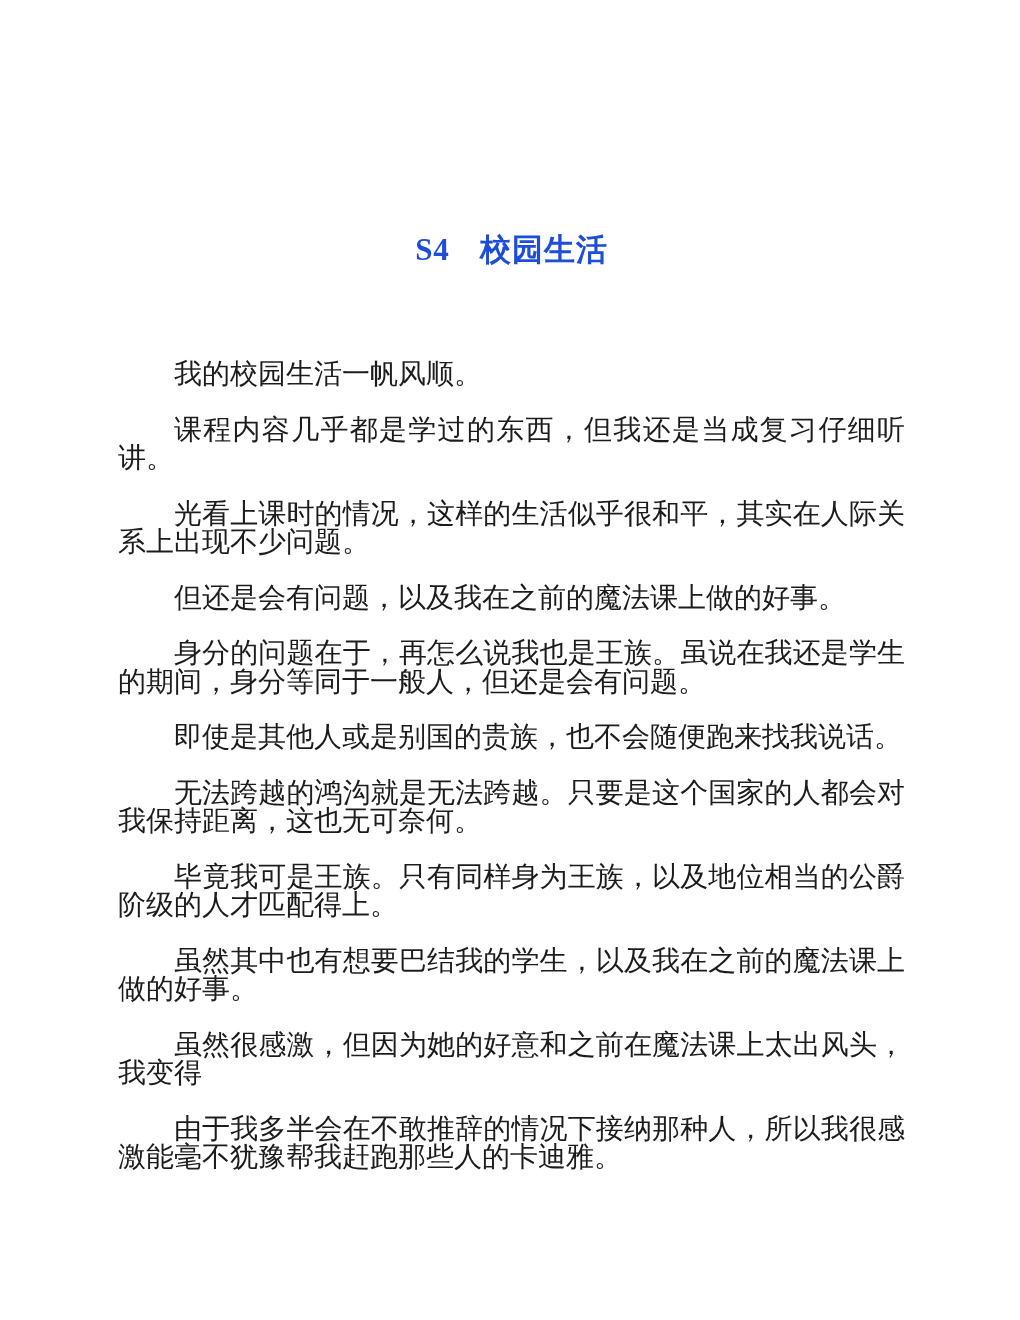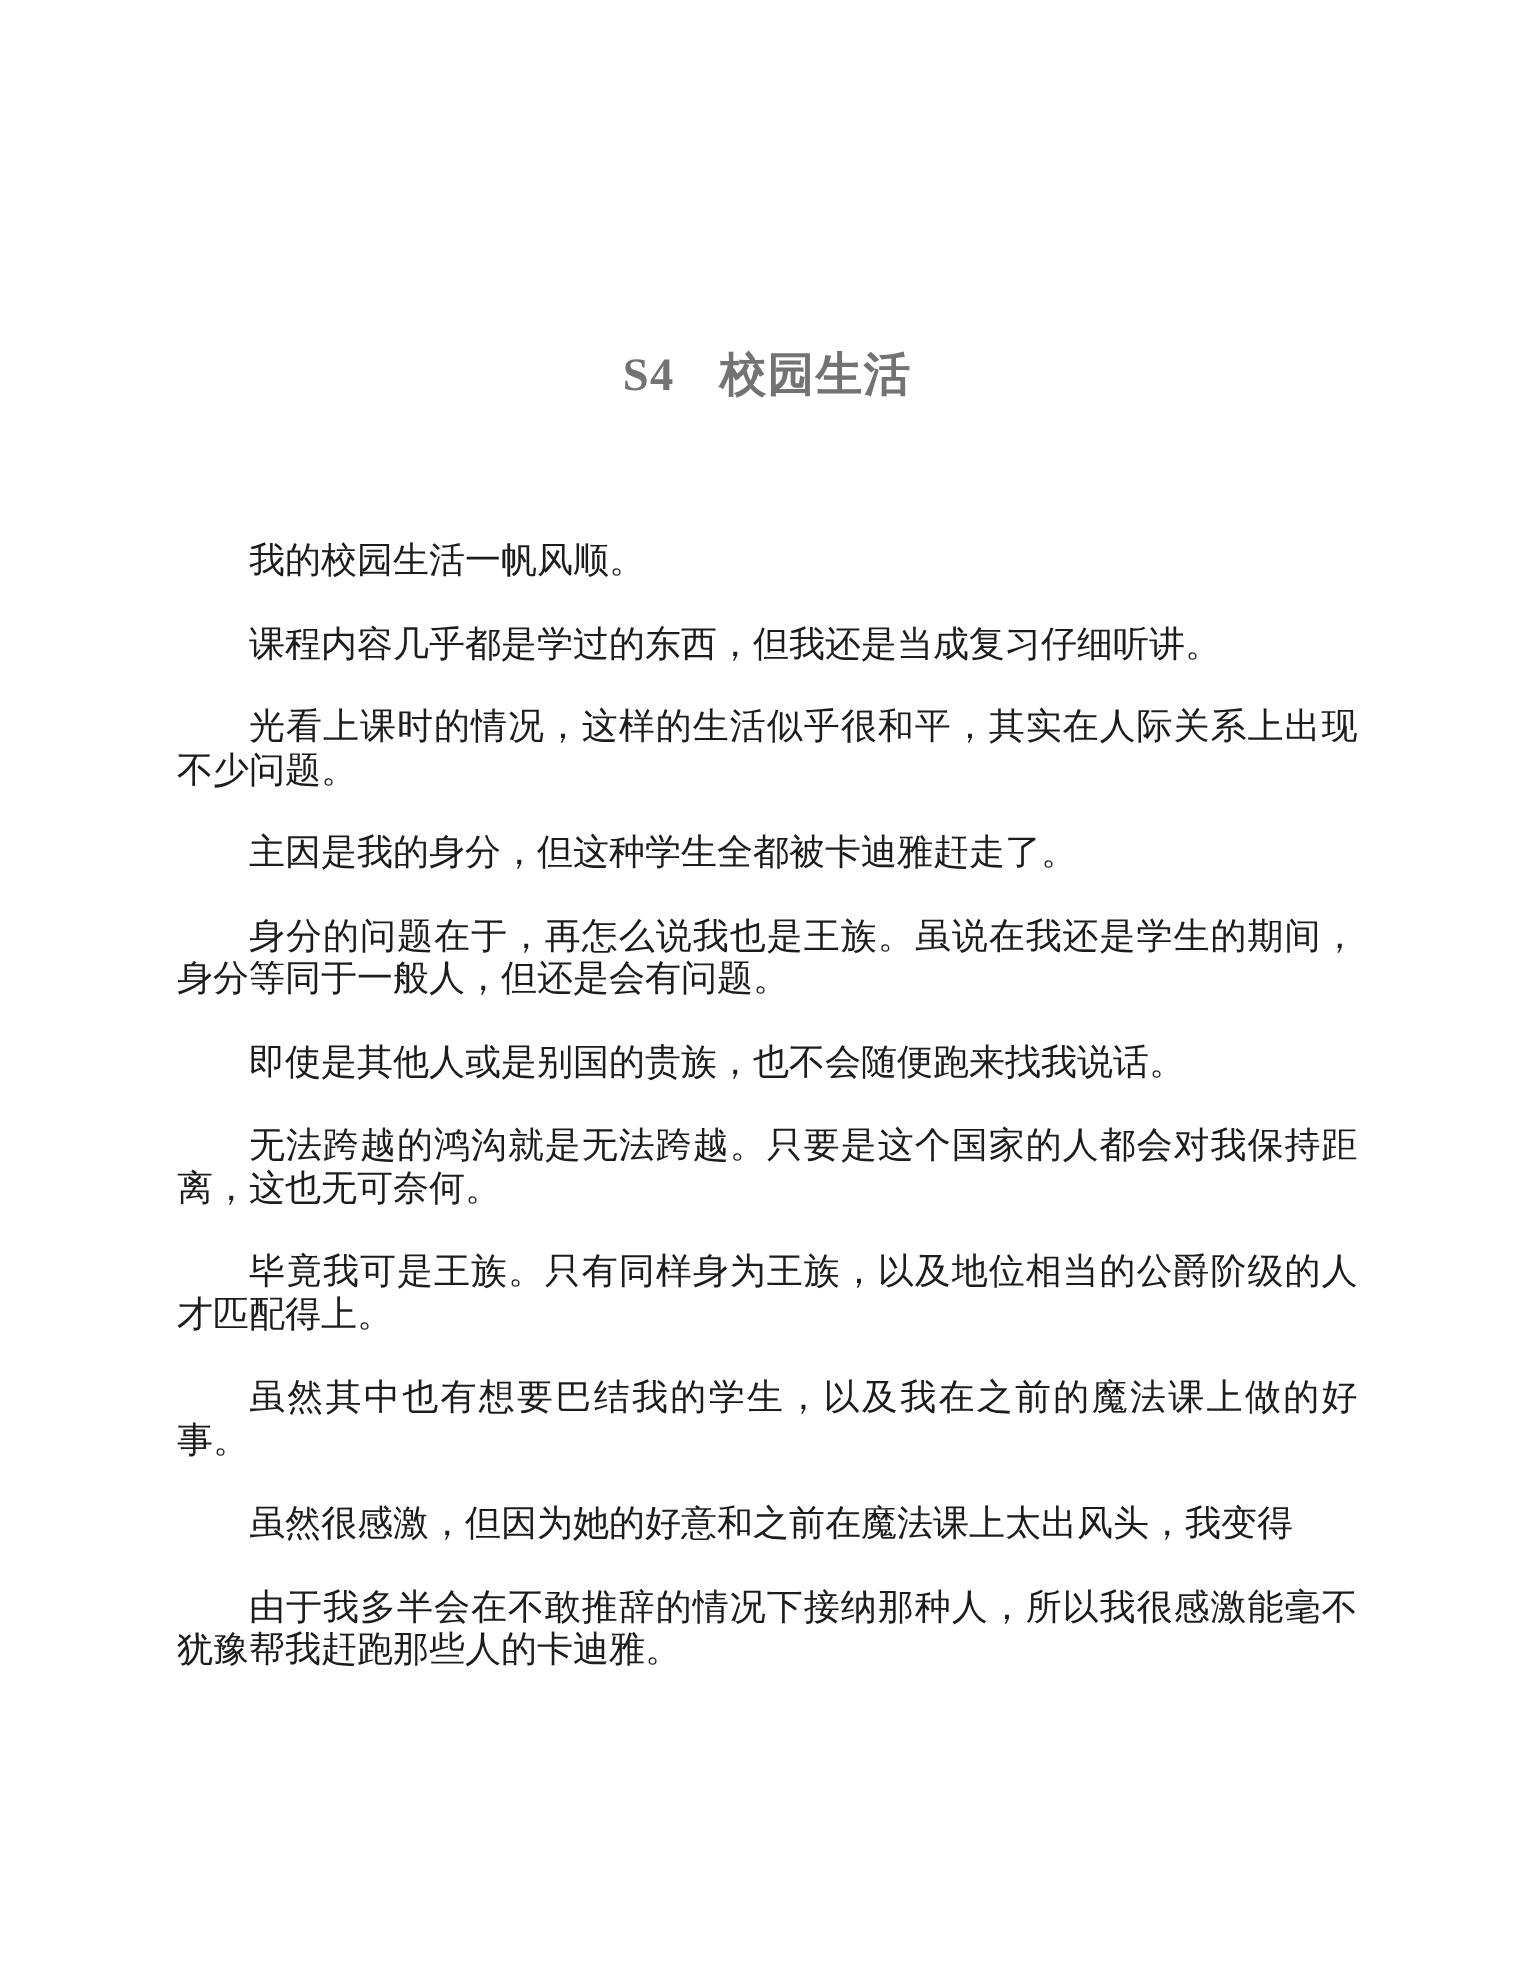--- a/index.html
+++ b/index.html
@@ -21,52 +21,52 @@
     box-sizing: border-box;
     padding: 232px 115px 0 118px;
     background: #ffffff;
   }
   .title {
     margin: 0 0 0 0;
     text-align: center;
     font-size: 31px;
     line-height: 36px;
     font-weight: bold;
-    color: #737373;
+    color: #1d4ed8;
     letter-spacing: 1px;
   }
   .title .num {
     display: inline-block;
     margin-right: 30px;
     font-family: "Liberation Serif", "DejaVu Serif", serif;
   }
   .content {
     margin-top: 92px;
   }
   .content p {
     margin: 0 0 27px 0;
-    font-size: 24px;
+    font-size: 28px;
     line-height: 28.5px;
     text-align: justify;
     text-justify: inter-ideograph;
     text-indent: 2em;
     color: #1c1c1c;
     word-break: break-all;
   }
 </style>
 </head>
 <body>
 
 <div class="page">
   <h1 class="title"><span class="num">S4</span><span>校园生活</span></h1>
   <div class="content" id="chapter-body">
       <p>我的校园生活一帆风顺。</p>
       <p>课程内容几乎都是学过的东西，但我还是当成复习仔细听讲。</p>
       <p>光看上课时的情况，这样的生活似乎很和平，其实在人际关系上出现不少问题。</p>
-      <p>主因是我的身分，但这种学生全都被卡迪雅赶走了。</p>
+      <p>但还是会有问题，以及我在之前的魔法课上做的好事。</p>
       <p>身分的问题在于，再怎么说我也是王族。虽说在我还是学生的期间，身分等同于一般人，但还是会有问题。</p>
       <p>即使是其他人或是别国的贵族，也不会随便跑来找我说话。</p>
       <p>无法跨越的鸿沟就是无法跨越。只要是这个国家的人都会对我保持距离，这也无可奈何。</p>
       <p>毕竟我可是王族。只有同样身为王族，以及地位相当的公爵阶级的人才匹配得上。</p>
       <p>虽然其中也有想要巴结我的学生，以及我在之前的魔法课上做的好事。</p>
       <p>虽然很感激，但因为她的好意和之前在魔法课上太出风头，我变得</p>
       <p>由于我多半会在不敢推辞的情况下接纳那种人，所以我很感激能毫不犹豫帮我赶跑那些人的卡迪雅。</p>
     </div>
 </div>
 

